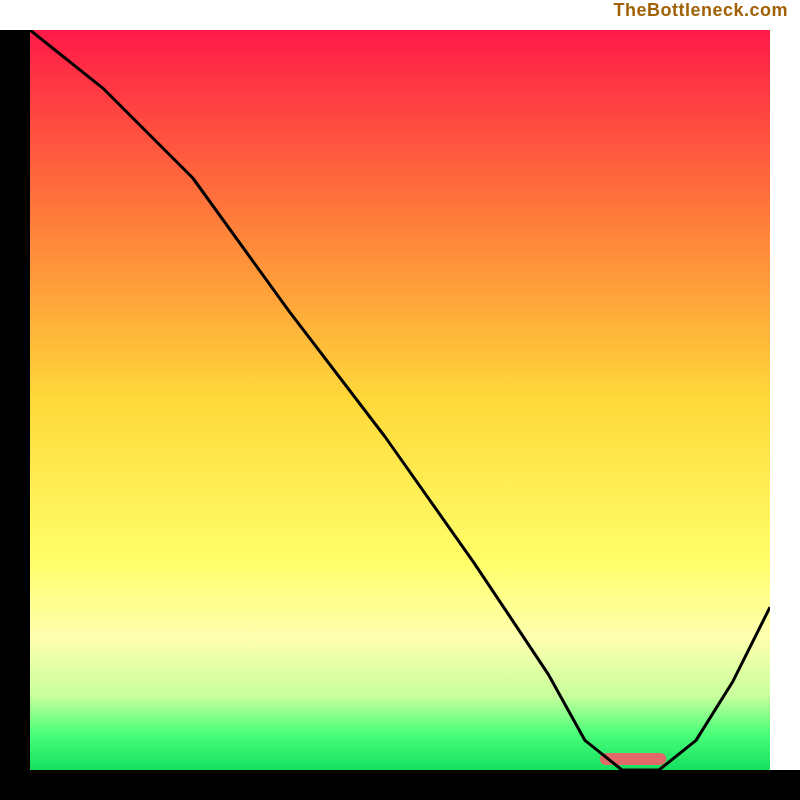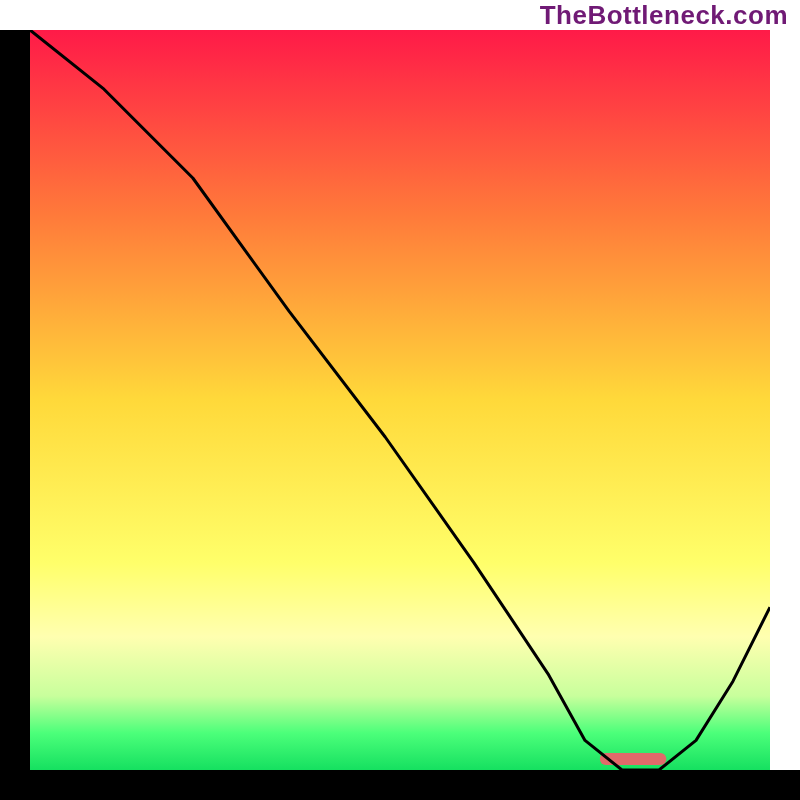--- a/index.html
+++ b/index.html
@@ -13,23 +13,23 @@
   }
   .frame {
     position: relative;
     width: 800px;
     height: 800px;
   }
   .watermark {
     position: absolute;
     top: 0;
     right: 12px;
-    font-size: 26px;
+    font-size: 18px;
     font-weight: bold;
-    color: #701a75;
+    color: #a16207;
     letter-spacing: 0.5px;
   }
   .plot-area {
     position: absolute;
     left: 30px;
     top: 30px;
     width: 740px;
     height: 740px;
   }
   svg { display: block; }

